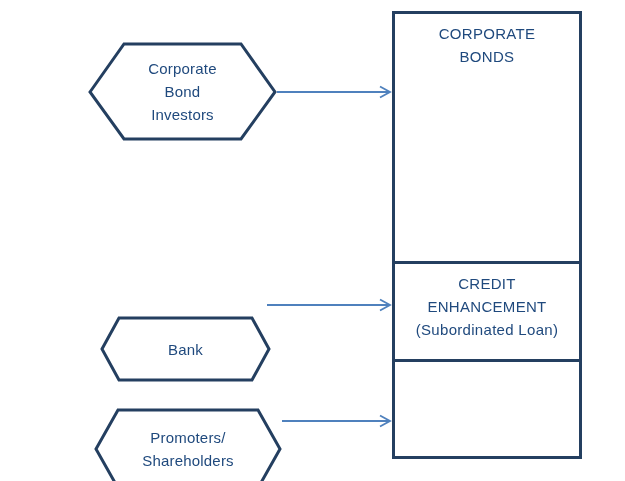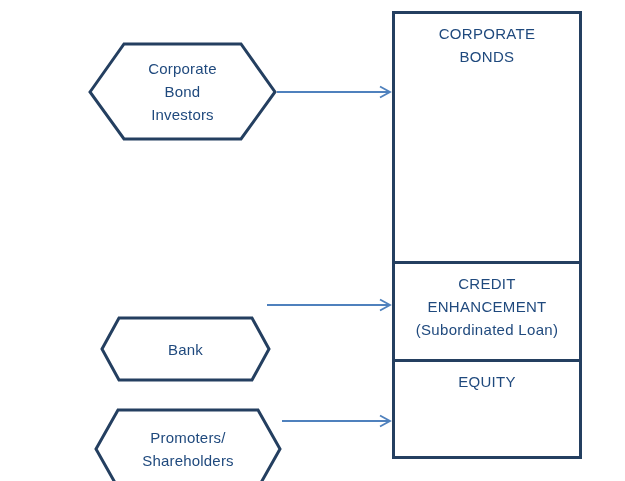--- a/index.html
+++ b/index.html
@@ -96,21 +96,20 @@
     <div class="hex-label">Promoters/
 Shareholders</div>
   </div>
 
   <div class="stack">
     <div class="stack-section" id="section-corporate-bonds">CORPORATE
 BONDS</div>
     <div class="stack-section" id="section-credit-enhancement">CREDIT
 ENHANCEMENT
 (Subordinated Loan)</div>
-    <div class="stack-section" id="section-equity">EQUITY</div>
   </div>
 
   <svg class="arrows">
     <g stroke="var(--arrow)" stroke-width="1.8" fill="none">
       <g>
         <line x1="277" y1="92" x2="389" y2="92"></line>
         <polyline points="380,86.5 390,92 380,97.5"></polyline>
       </g>
       <g>
         <line x1="267" y1="305" x2="389" y2="305"></line>

